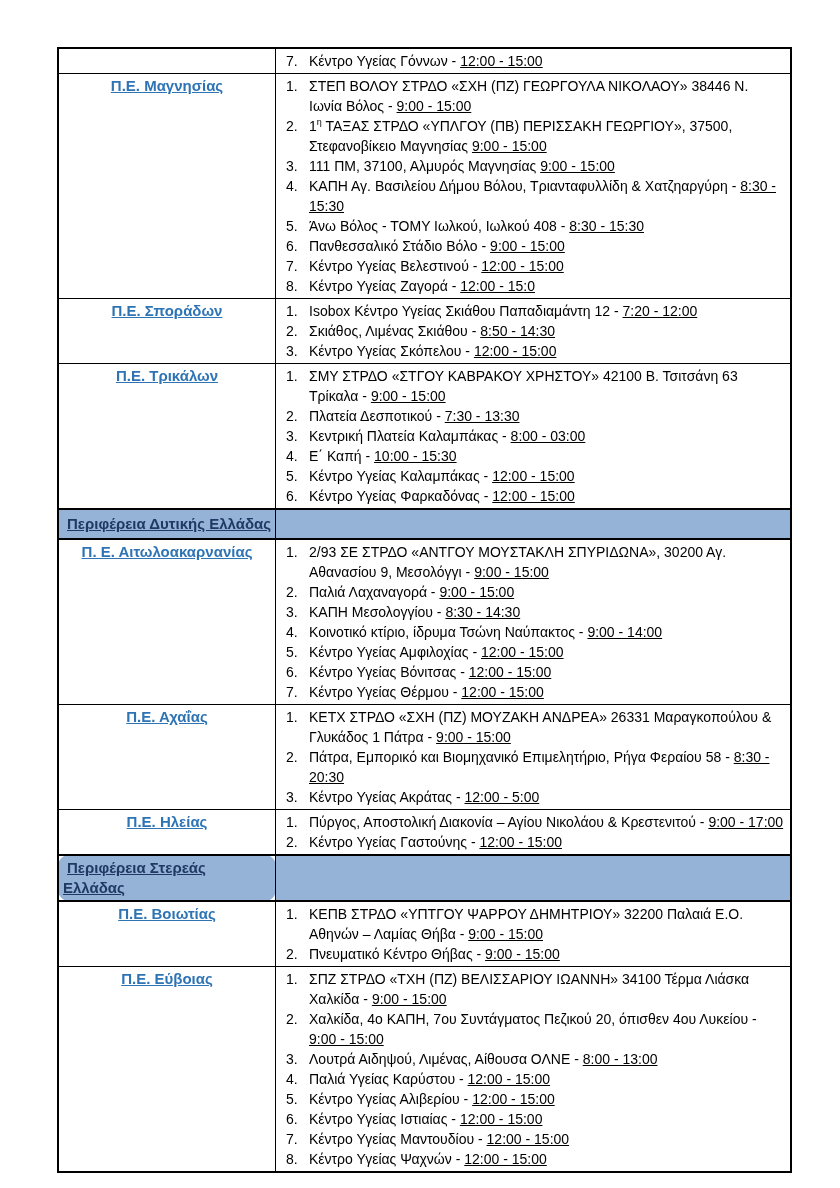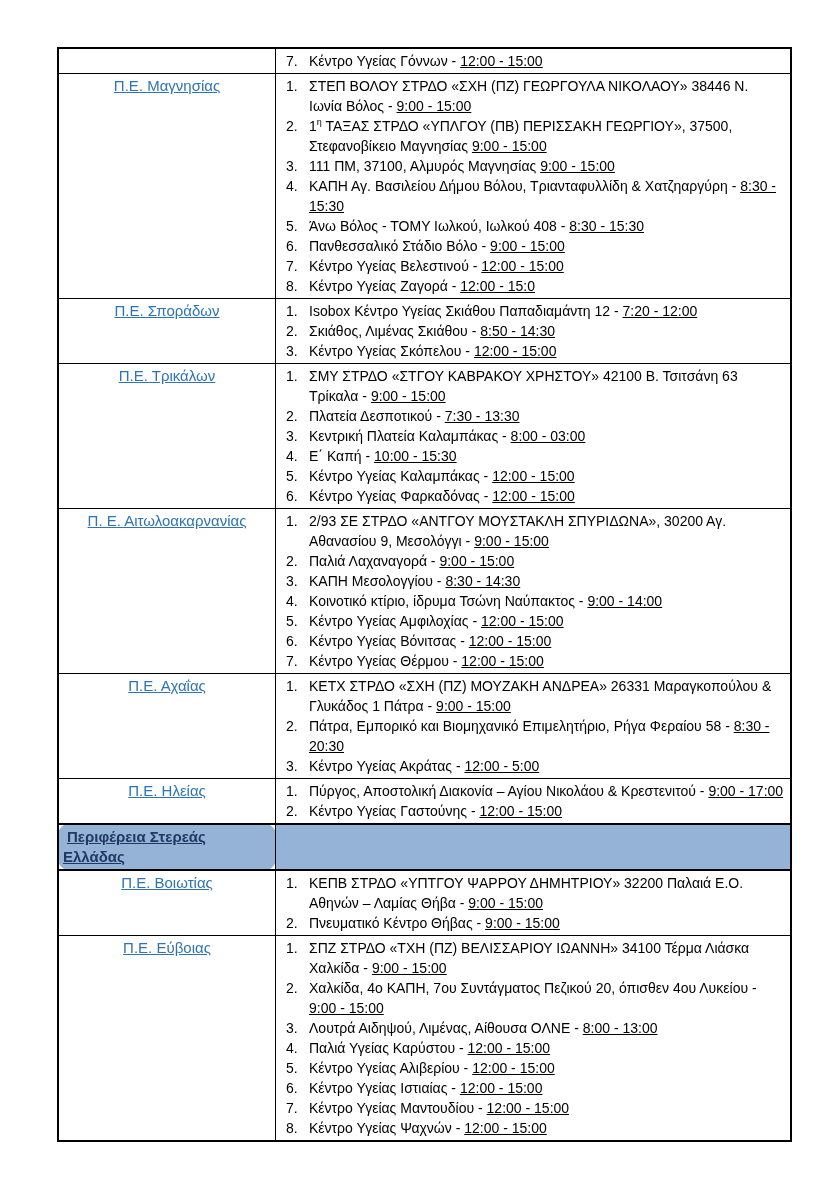--- a/index.html
+++ b/index.html
@@ -22,21 +22,21 @@
   }
   table.sched td{
     border:1px solid var(--border);
     vertical-align:top;
     font-size:14px;line-height:20px;
   }
   td.label-cell{
     width:208px;text-align:center;vertical-align:middle;padding:2px 4px;
   }
   .region-link{
-    color:var(--link-blue);font-weight:normal;text-decoration:underline;
+    color:var(--link-blue);font-weight:bold;text-decoration:underline;
     font-size:15px;line-height:20px;cursor:pointer;margin-top:36px;
   }
   td.list-cell{padding:2px 6px 2px 6px;}
   .item{display:flex;align-items:flex-start;}
   .num{flex:0 0 27px;padding-left:4px;box-sizing:border-box;}
   .item-text{flex:1 1 auto;min-width:0;}
   .time{text-decoration:underline;}
   tr.section-row td{
     background:var(--header-bg);
     border-top:2px solid var(--border);
@@ -156,20 +156,26 @@
                 <span class="num">5.</span>
                 <span class="item-text"><span>Κέντρο Υγείας Καλαμπάκας</span><span> - </span><span class="time">12:00 - 15:00</span></span>
               </div>
               <div class="item">
                 <span class="num">6.</span>
                 <span class="item-text"><span>Κέντρο Υγείας Φαρκαδόνας</span><span> - </span><span class="time">12:00 - 15:00</span></span>
               </div>
             </div>
     </td>
   </tr>
+        <tr class="section-row">
+    <td class="label-cell" style="text-align:left;">
+      <span class="section-label">Περιφέρεια Δυτικής Ελλάδας</span>
+    </td>
+    <td></td>
+  </tr>
         <tr class="region-row">
     <td class="label-cell">
       <span class="region-link">Π. Ε. Αιτωλοακαρνανίας</span>
     </td>
     <td class="list-cell">
       <div>
               <div class="item">
                 <span class="num">1.</span>
                 <span class="item-text"><span>2/93 ΣΕ ΣΤΡΔΟ «ΑΝΤΓΟΥ ΜΟΥΣΤΑΚΛΗ ΣΠΥΡΙΔΩΝΑ», 30200 Αγ. Αθανασίου 9, Μεσολόγγι</span><span> - </span><span class="time">9:00 - 15:00</span></span>
               </div>

